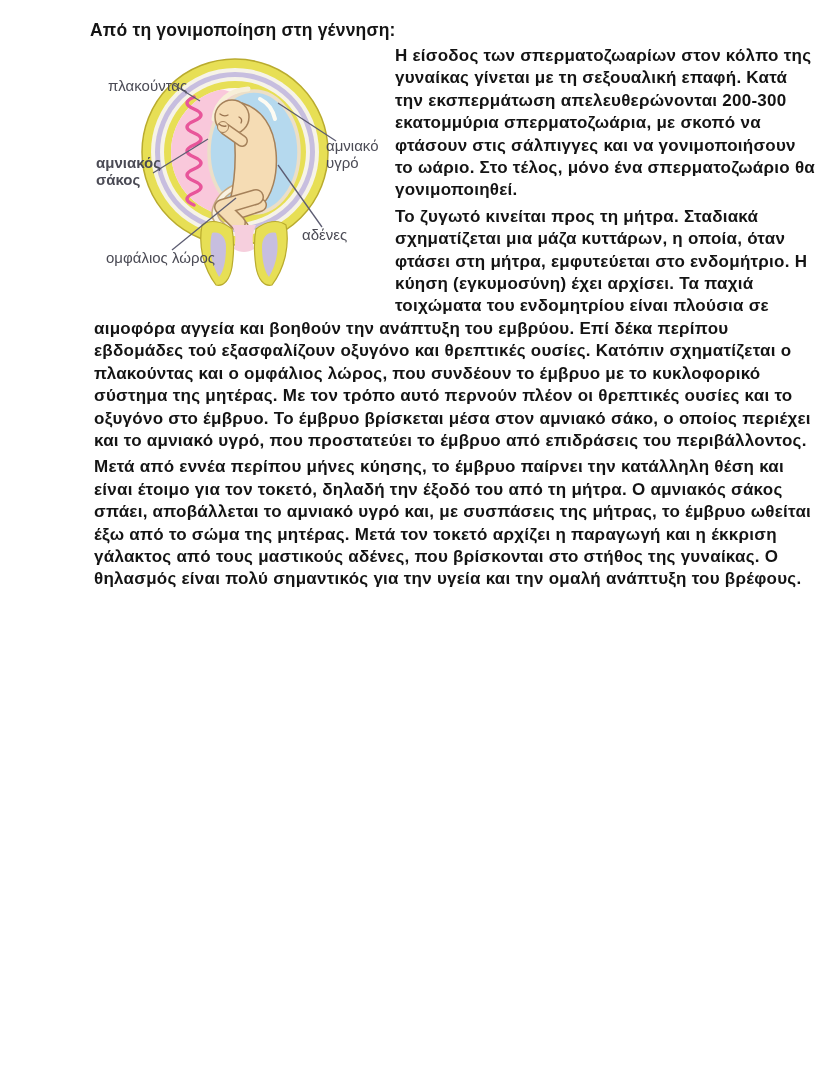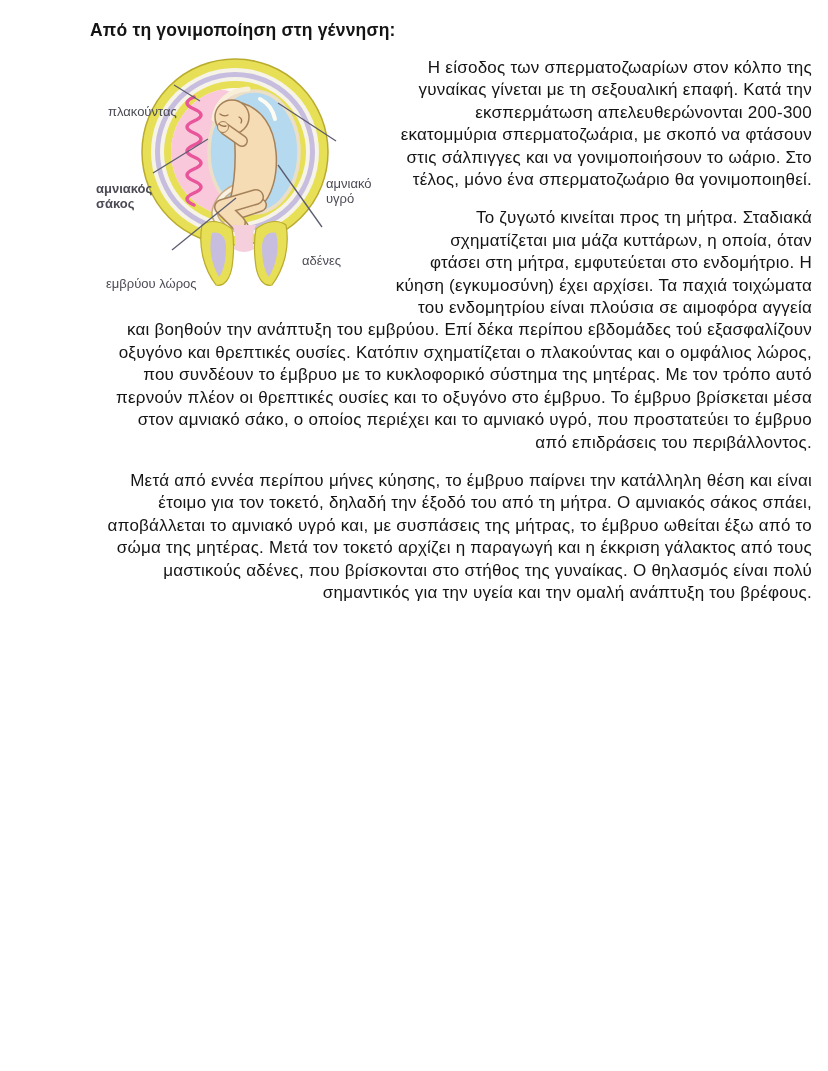--- a/index.html
+++ b/index.html
@@ -1,37 +1,37 @@
 <!DOCTYPE html>
 <html lang="el"><head>
 <meta charset="utf-8">
 <style>
   html,body{margin:0;padding:0;}
   body{
     width:828px;height:1071px;background:#ffffff;overflow:hidden;
     font-family:"Liberation Sans",sans-serif;color:#141414;
   }
-  .page{padding:20px 0 0 90px;}
+  .page{padding:20px 6px 0 90px;}
   .doc-title{
     font-size:17.5px;font-weight:bold;margin:0 0 4px 0;letter-spacing:0.2px;
   }
   .body-text p{
-    margin:16px;font-size:17px;line-height:22.4px;letter-spacing:0.25px;text-align:right;
+    margin:4px;font-size:17px;line-height:22.4px;letter-spacing:0.25px;text-align:left;font-weight:bold;
   }
   .figure{
     float:left;width:300px;height:234px;margin:12px 5px 10px 0;position:relative;
   }
   .figure svg{position:absolute;left:0;top:0;}
   .fig-label{
-    position:absolute;font-size:13px;line-height:1.15;color:#4b4b55;margin-top:28px;
+    position:absolute;font-size:15px;line-height:1.15;color:#4b4b55;
   }
   .lbl-placenta{left:18px;top:20px;}
   .lbl-sac{left:6px;top:97px;width:66px;font-weight:bold;}
   .lbl-cord{left:16px;top:192px;width:130px;}
-  .lbl-fluid{left:236px;top:92px;width:60px;}
+  .lbl-fluid{left:236px;top:80px;width:60px;}
   .lbl-embryo{left:212px;top:169px;}
 </style>
 </head>
 <body>
 
 <div class="page">
 
   <h1 class="doc-title">Από τη γονιμοποίηση στη γέννηση:</h1>
 
   <div class="figure">
@@ -97,21 +97,21 @@
         <line x1="84" y1="28" x2="110" y2="44"></line>
         <line x1="63" y1="116" x2="118" y2="82"></line>
         <line x1="82" y1="193" x2="146" y2="141"></line>
         <line x1="246" y1="84" x2="188" y2="46"></line>
         <line x1="232" y1="170" x2="188" y2="108"></line>
       </g>
     </svg>
 
     <div class="fig-label lbl-placenta">πλακούντας</div>
     <div class="fig-label lbl-sac">αμνιακός σάκος</div>
-    <div class="fig-label lbl-cord">εμβρύου λώρος</div>
+    <div class="fig-label lbl-cord">ομφάλιος λώρος</div>
     <div class="fig-label lbl-fluid">αμνιακό υγρό</div>
     <div class="fig-label lbl-embryo">αδένες</div>
   </div>
 
   <div class="body-text">
     <p>Η είσοδος των σπερματοζωαρίων στον κόλπο της γυναίκας γίνεται με τη σεξουαλική επαφή. Κατά την εκσπερμάτωση απελευθερώνονται 200-300 εκατομμύρια σπερματοζωάρια, με σκοπό να φτάσουν στις σάλπιγγες και να γονιμοποιήσουν το ωάριο. Στο τέλος, μόνο ένα σπερματοζωάριο θα γονιμοποιηθεί.</p>
     <p>Το ζυγωτό κινείται προς τη μήτρα. Σταδιακά σχηματίζεται μια μάζα κυττάρων, η οποία, όταν φτάσει στη μήτρα, εμφυτεύεται στο ενδομήτριο. Η κύηση (εγκυμοσύνη) έχει αρχίσει. Τα παχιά τοιχώματα του ενδομητρίου είναι πλούσια σε αιμοφόρα αγγεία και βοηθούν την ανάπτυξη του εμβρύου. Επί δέκα περίπου εβδομάδες τού εξασφαλίζουν οξυγόνο και θρεπτικές ουσίες. Κατόπιν σχηματίζεται ο πλακούντας και ο ομφάλιος λώρος, που συνδέουν το έμβρυο με το κυκλοφορικό σύστημα της μητέρας. Με τον τρόπο αυτό περνούν πλέον οι θρεπτικές ουσίες και το οξυγόνο στο έμβρυο. Το έμβρυο βρίσκεται μέσα στον αμνιακό σάκο, ο οποίος περιέχει και το αμνιακό υγρό, που προστατεύει το έμβρυο από επιδράσεις του περιβάλλοντος.</p>
     <p>Μετά από εννέα περίπου μήνες κύησης, το έμβρυο παίρνει την κατάλληλη θέση και είναι έτοιμο για τον τοκετό, δηλαδή την έξοδό του από τη μήτρα. Ο αμνιακός σάκος σπάει, αποβάλλεται το αμνιακό υγρό και, με συσπάσεις της μήτρας, το έμβρυο ωθείται έξω από το σώμα της μητέρας. Μετά τον τοκετό αρχίζει η παραγωγή και η έκκριση γάλακτος από τους μαστικούς αδένες, που βρίσκονται στο στήθος της γυναίκας. Ο θηλασμός είναι πολύ σημαντικός για την υγεία και την ομαλή ανάπτυξη του βρέφους.</p>
   </div>
 

